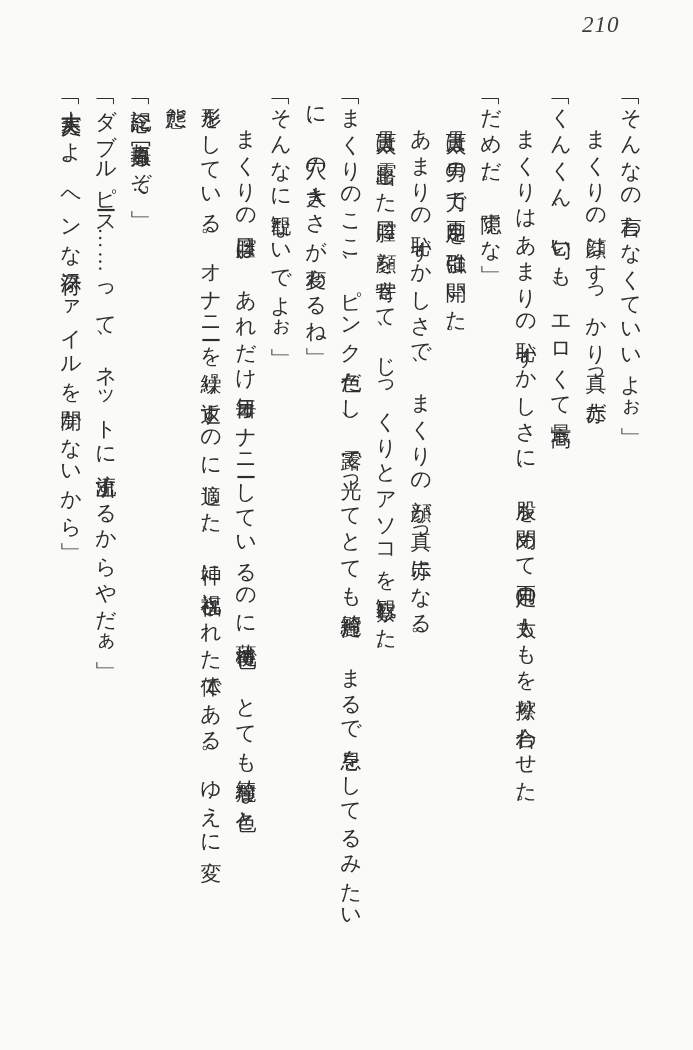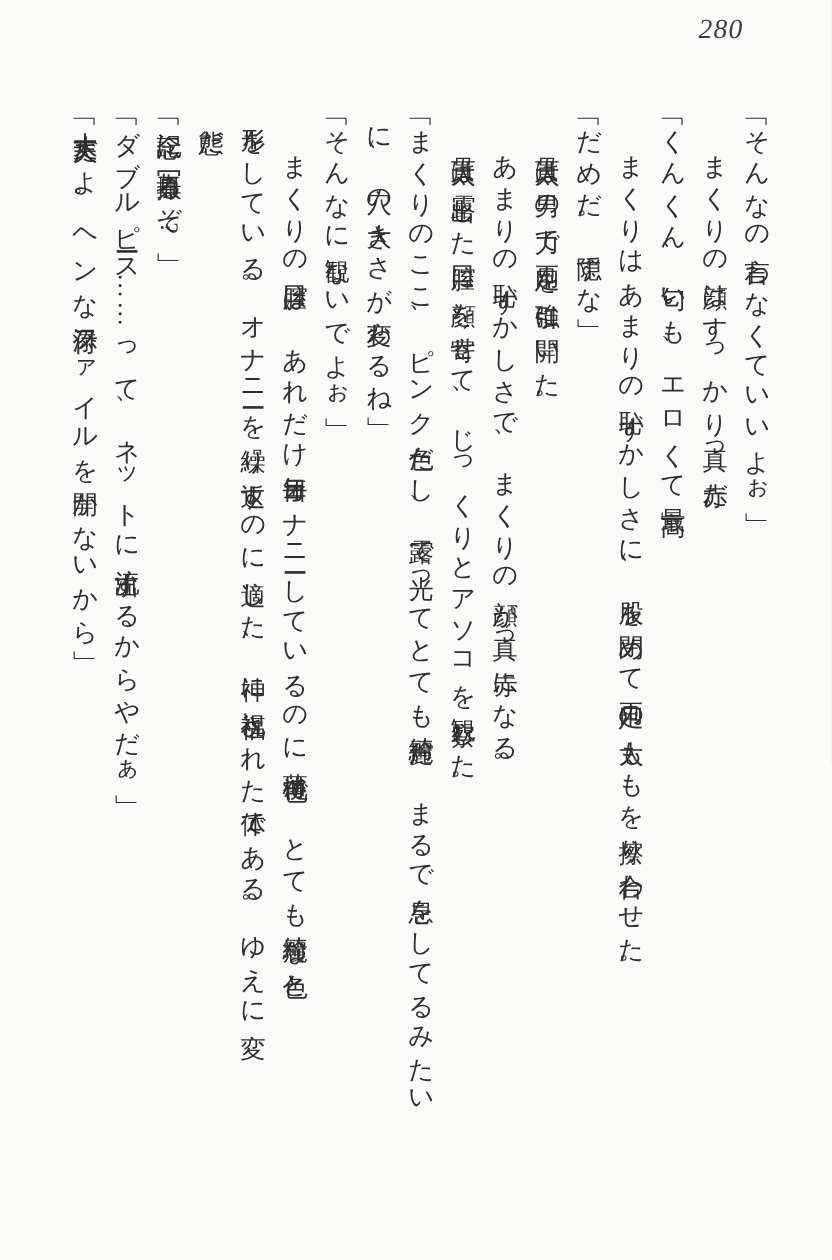--- a/index.html
+++ b/index.html
@@ -40,21 +40,21 @@
   .text-line {
     margin: 0;
     white-space: nowrap;
   }
 </style>
 </head>
 <body>
 
 <div class="page" style="background: rgb(250, 250, 248);">
 
-  <div class="page-number">280</div>
+  <div class="page-number">210</div>
 
   <div class="text-block" style="color: rgb(46, 46, 46);">
     <p class="text-line">「そんなの言わなくていいよぉ」</p>
     <p class="text-line">　まくりの顔はすっかり真っ赤だ。</p>
     <p class="text-line">「くんくん、匂いも、エロくて最高」</p>
     <p class="text-line">　まくりはあまりの恥ずかしさに、股を閉めて両足の太ももを擦り合わせた。</p>
     <p class="text-line">「だめだ。隠すな」</p>
     <p class="text-line">　貫太は男の力で両足を強引に開いた。</p>
     <p class="text-line">　あまりの恥ずかしさで、まくりの顔が真っ赤になる。</p>
     <p class="text-line">　貫太は露出した膣口に顔を寄せて、じっくりとアソコを観察した。</p>

